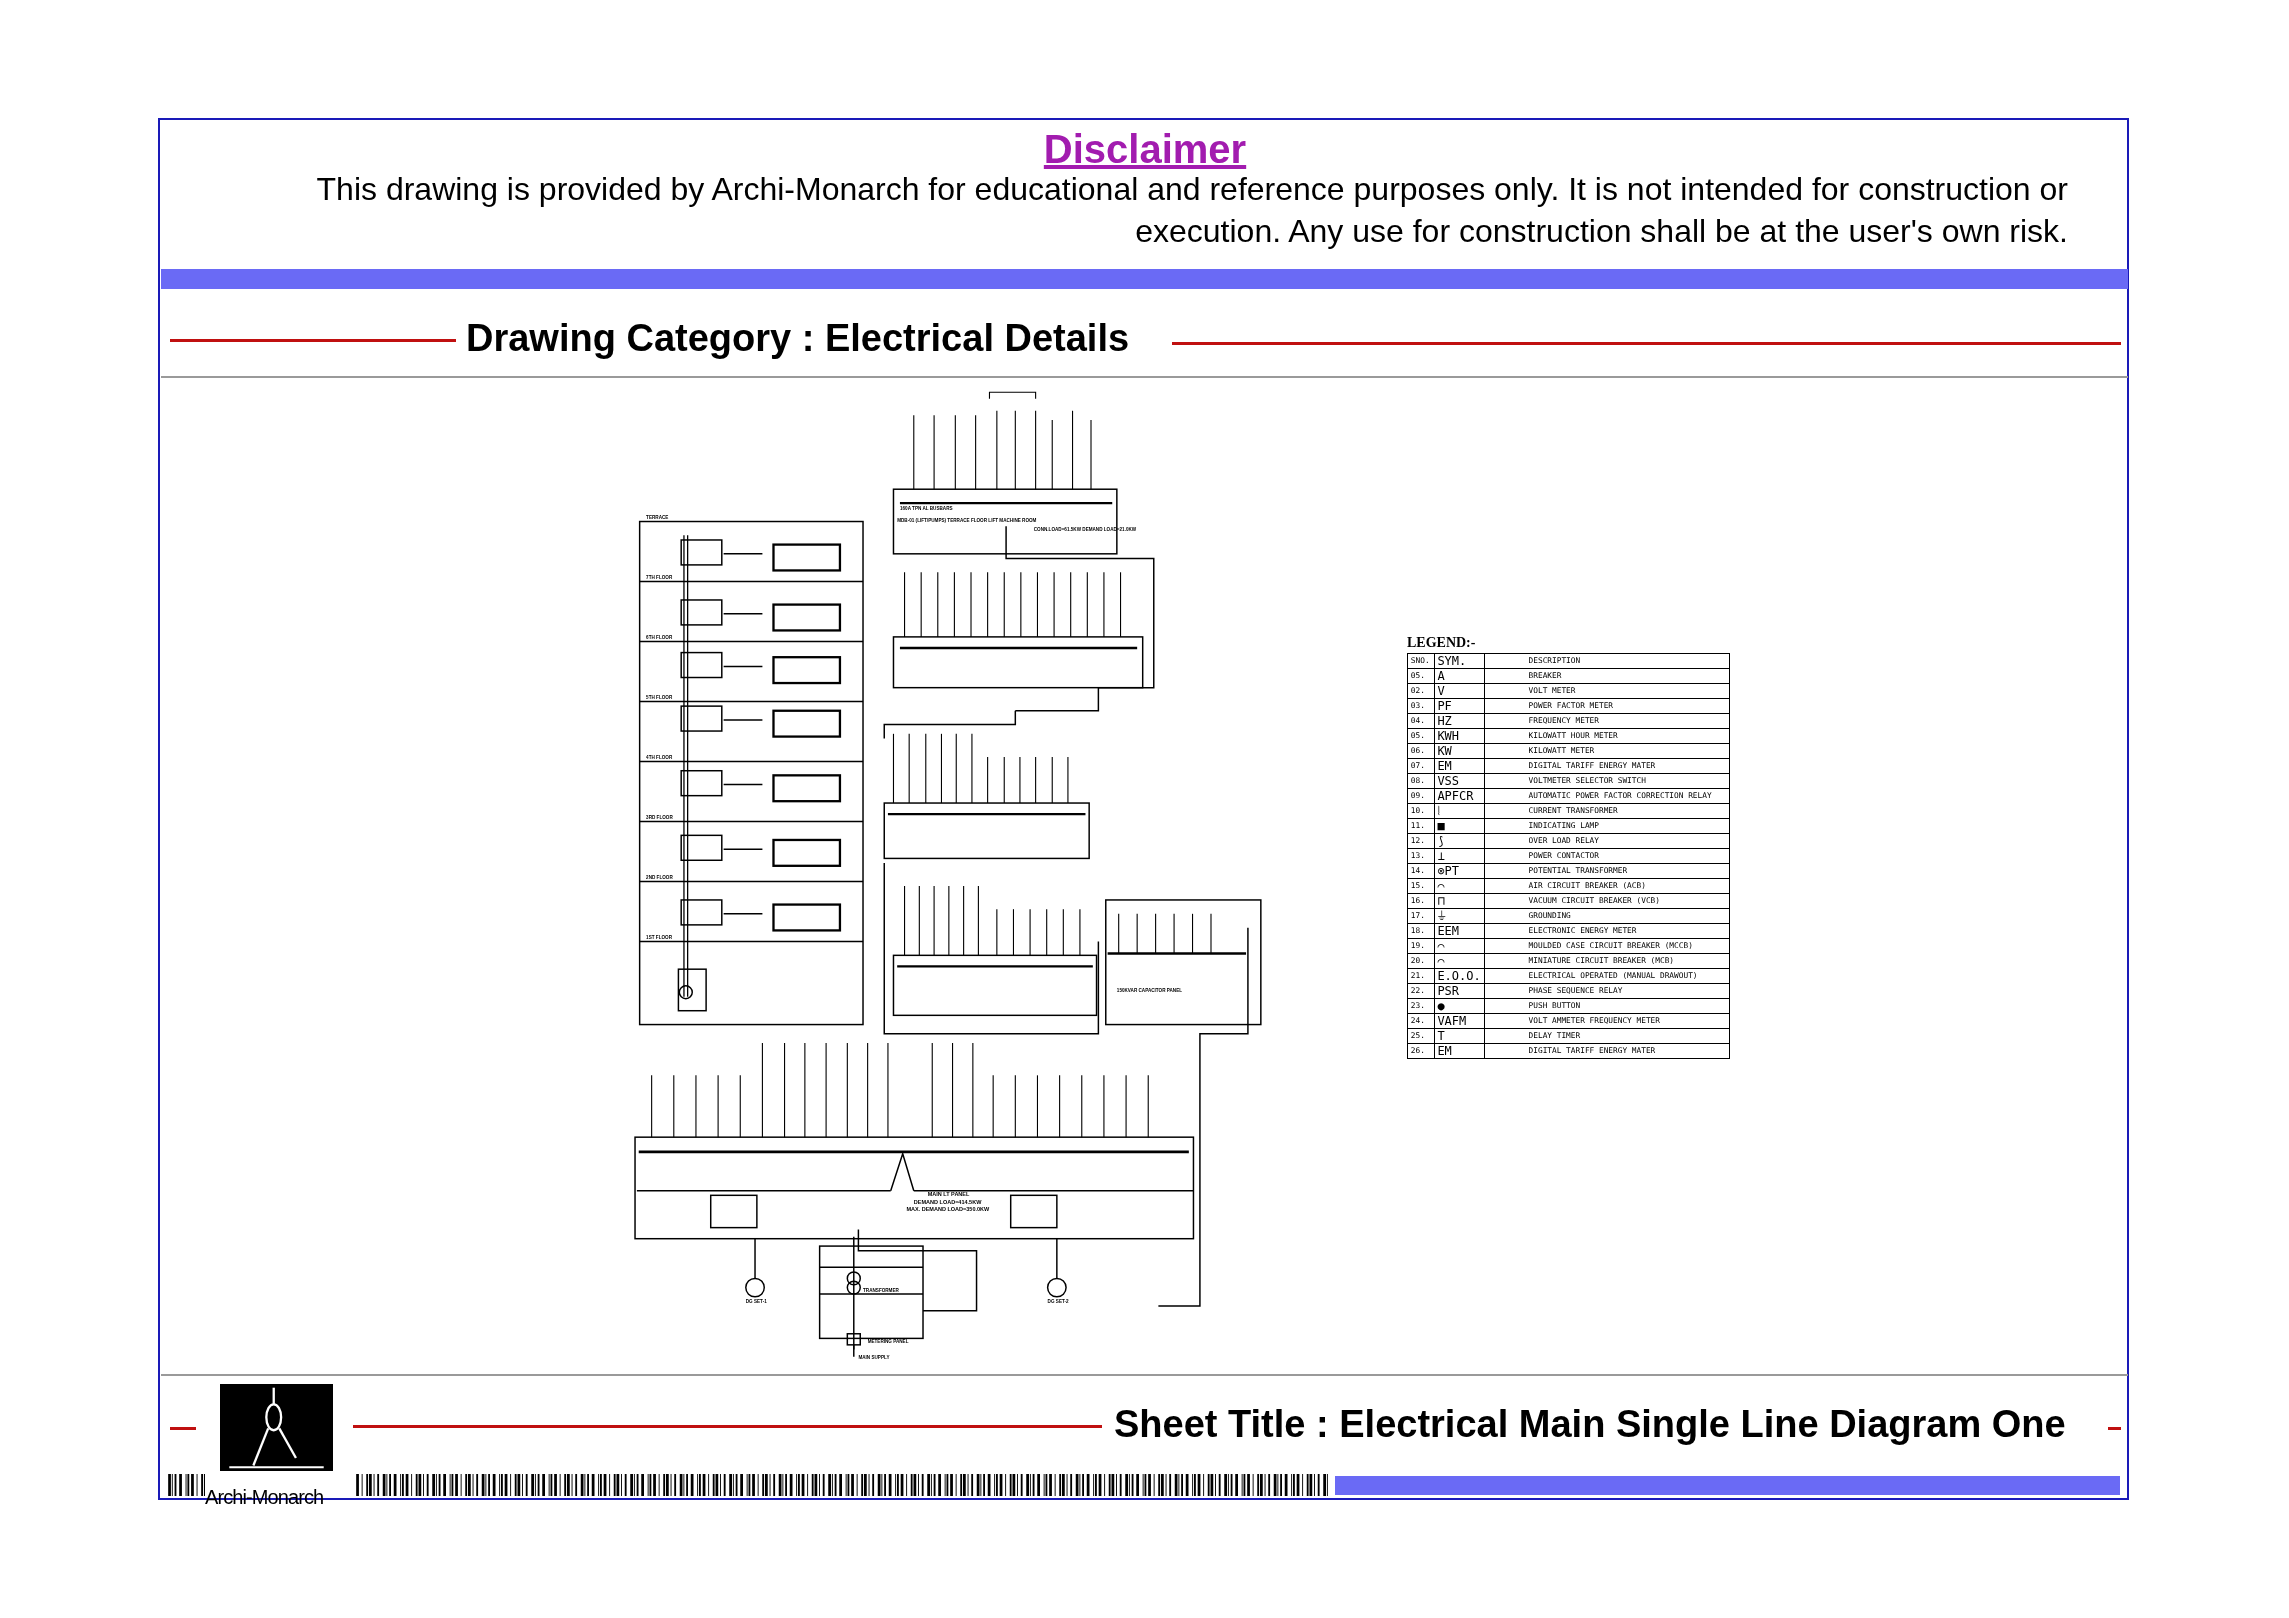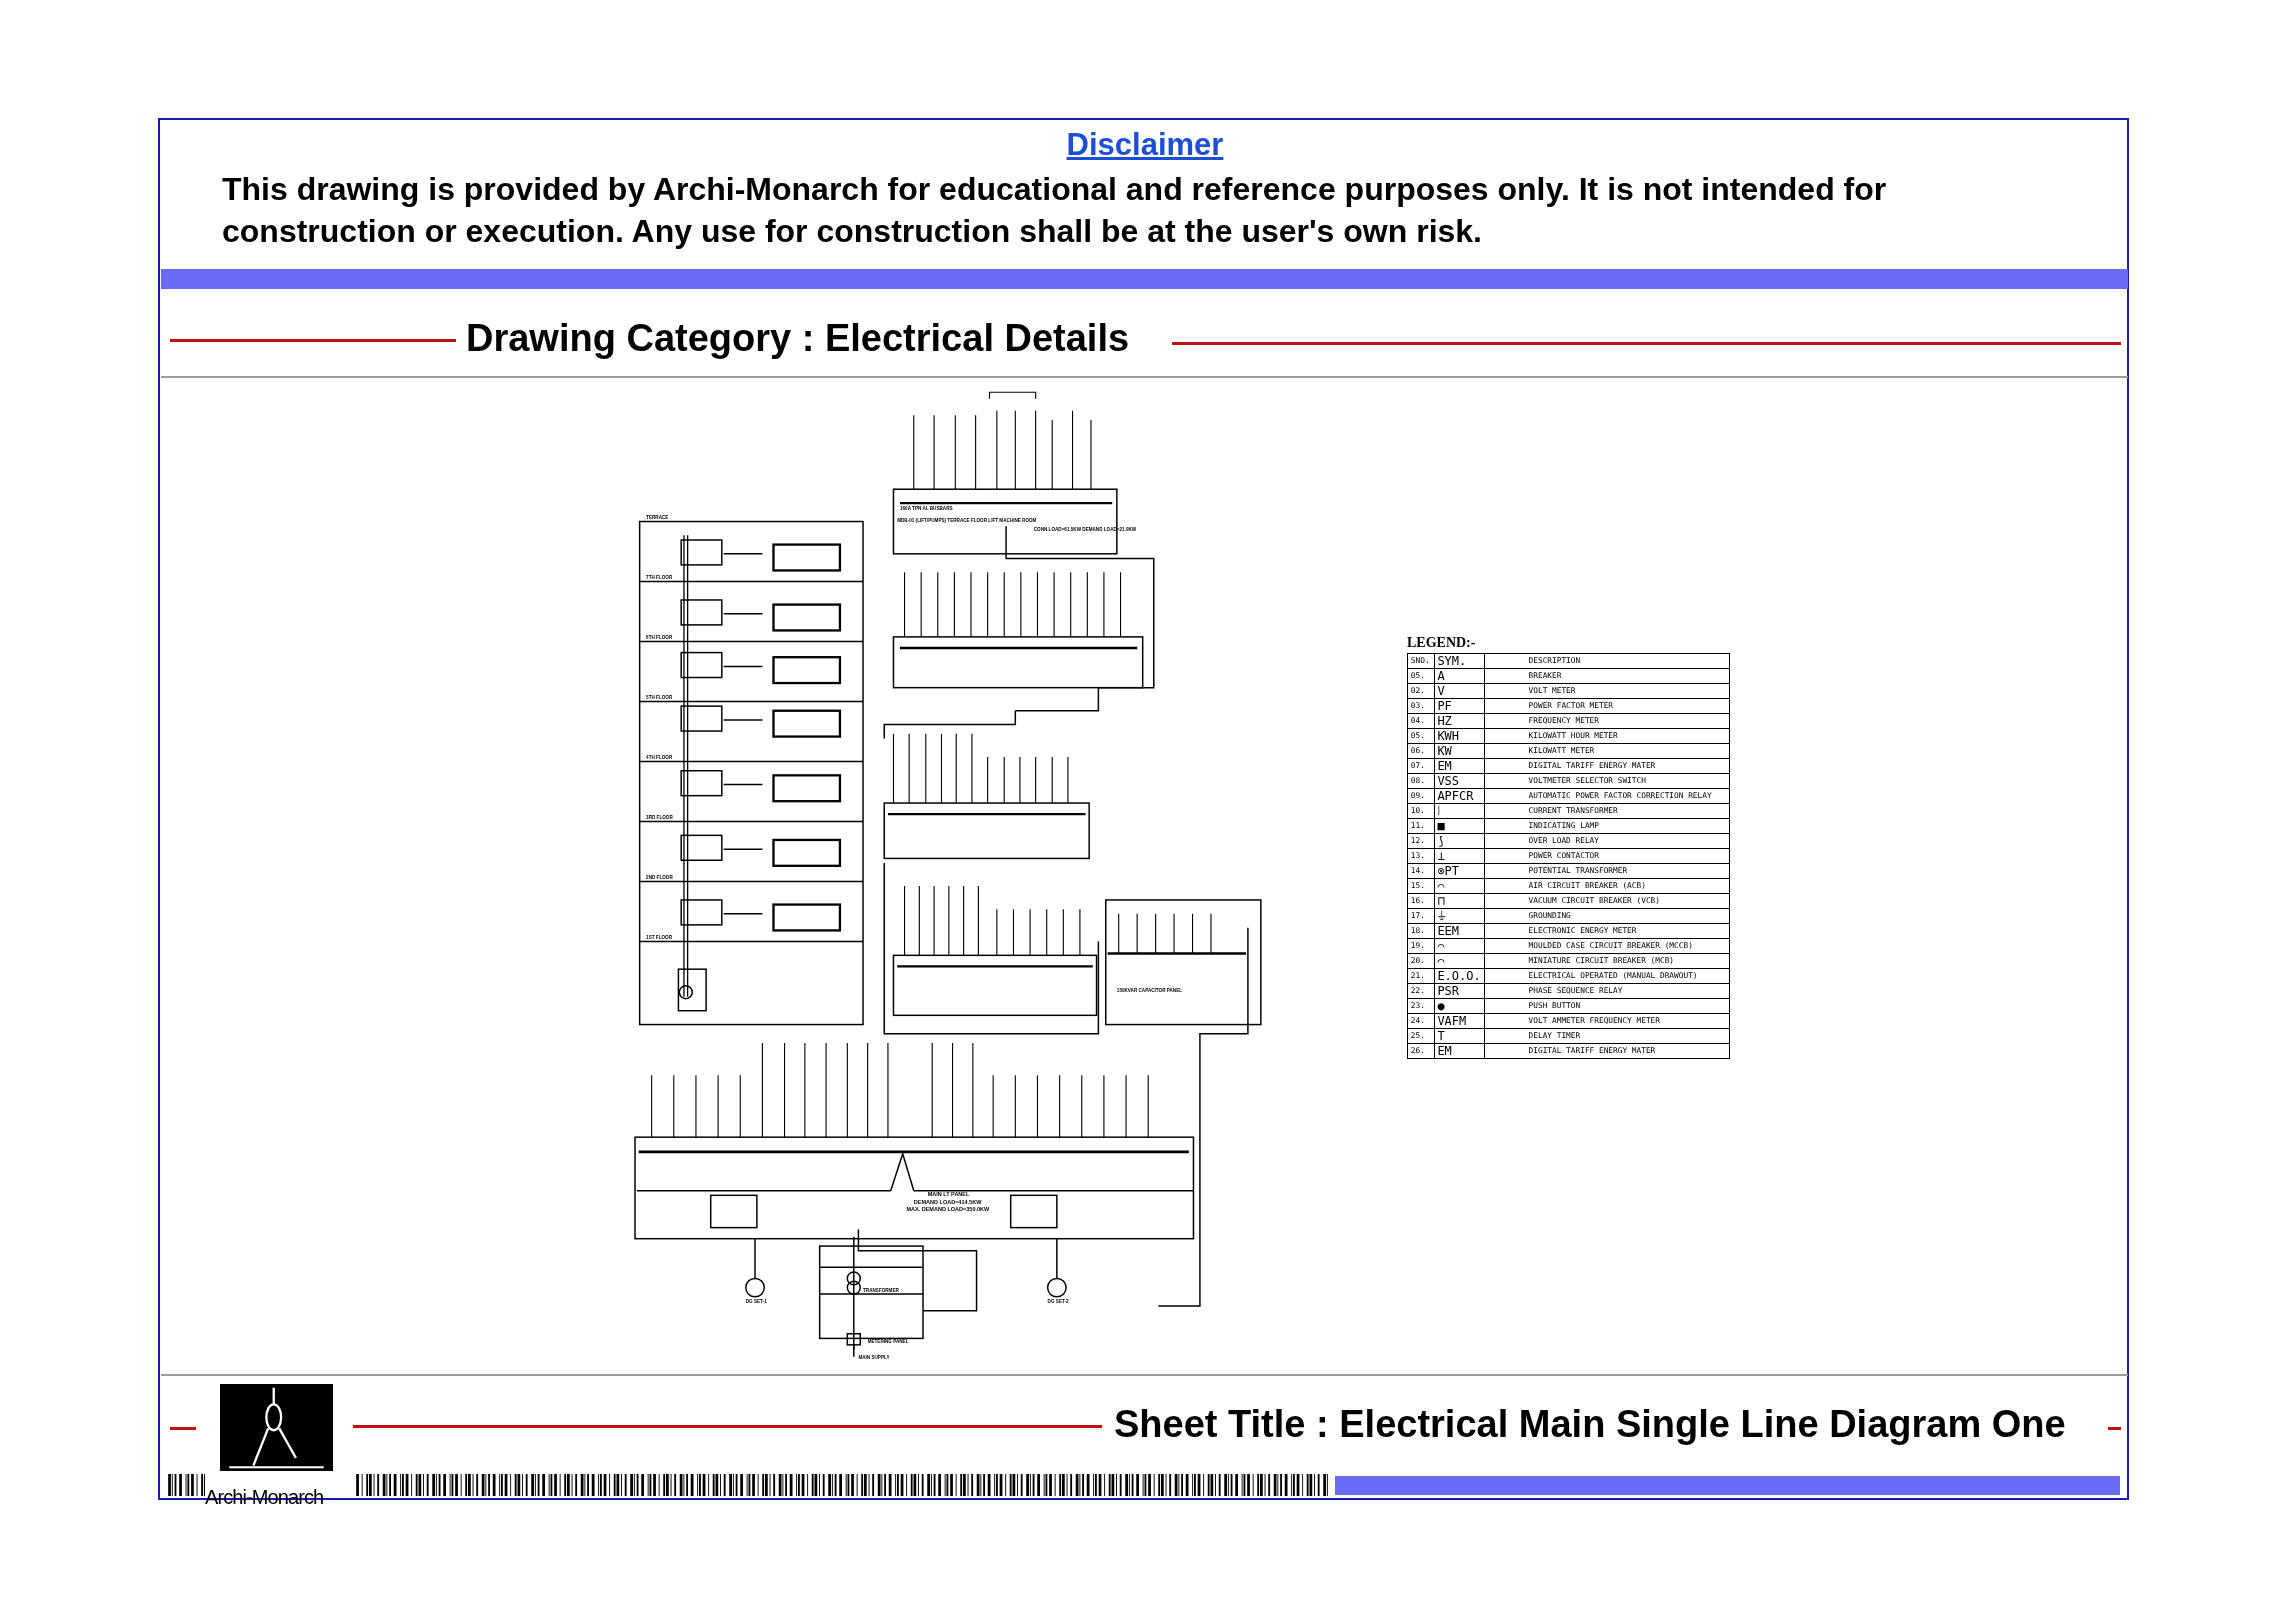--- a/index.html
+++ b/index.html
@@ -1,19 +1,19 @@
 <!DOCTYPE html>
 <html style="font-size:14.8px"><head>
 <meta charset="utf-8">
 <style>
   html, body { margin:0; padding:0; background:#ffffff; }
   body { width:2290px; height:1619px; position:relative; overflow:hidden; font-family:"Liberation Sans", sans-serif; }
   .frame { position:absolute; left:158px; top:118px; width:1971px; height:1382px; border:2.8px solid #1a1ab8; box-sizing:border-box; }
-  .disclaimer-title { position:absolute; left:0; right:0; top:127px; text-align:center; font-weight:bold; font-size:31px; text-decoration:underline; color:#1d4ed8; font-family:"Liberation Sans", sans-serif; }
-  .disclaimer-text { position:absolute; left:222px; right:222px; top:168px; text-align:left; font-weight:bold; font-size:32px; line-height:42px; color:#000; }
+  .disclaimer-title { position:absolute; left:0; right:0; top:127px; text-align:center; font-weight:bold; font-size:40px; text-decoration:underline; color:#a21caf; font-family:"Liberation Sans", sans-serif; }
+  .disclaimer-text { position:absolute; left:222px; right:222px; top:168px; text-align:right; font-weight:normal; font-size:32px; line-height:42px; color:#000; }
   .blue-band { position:absolute; left:161px; width:1967px; top:269px; height:20px; background:#6a6af5; }
   .cat-line-left { position:absolute; left:170px; top:339px; width:286px; height:2.8px; background:#c01010; }
   .cat-line-right { position:absolute; left:1172px; top:342px; width:949px; height:2.8px; background:#c01010; }
   .category { position:absolute; left:466px; top:317px; font-weight:bold; font-size:38px; color:#000; white-space:nowrap;text-align:right; }
   .sep-top { position:absolute; left:161px; width:1967px; top:376px; height:1.8px; background:#9a9a9a; }
   .sep-bottom { position:absolute; left:161px; width:1967px; top:1374px; height:1.8px; background:#9a9a9a; }
   .diagram { position:absolute; left:0; top:0; width:2290px; height:1619px; }
   .legend { position:absolute; left:1407px; top:635px; }
   .legend-title { font-family:"Liberation Serif", serif; font-weight:bold; font-size:14px; color:#000; margin-bottom:1.8px; }
   .legend table { border-collapse:collapse; font-family:"DejaVu Sans Mono", monospace; font-size:7.8px; color:#000;border-radius:22px; }

